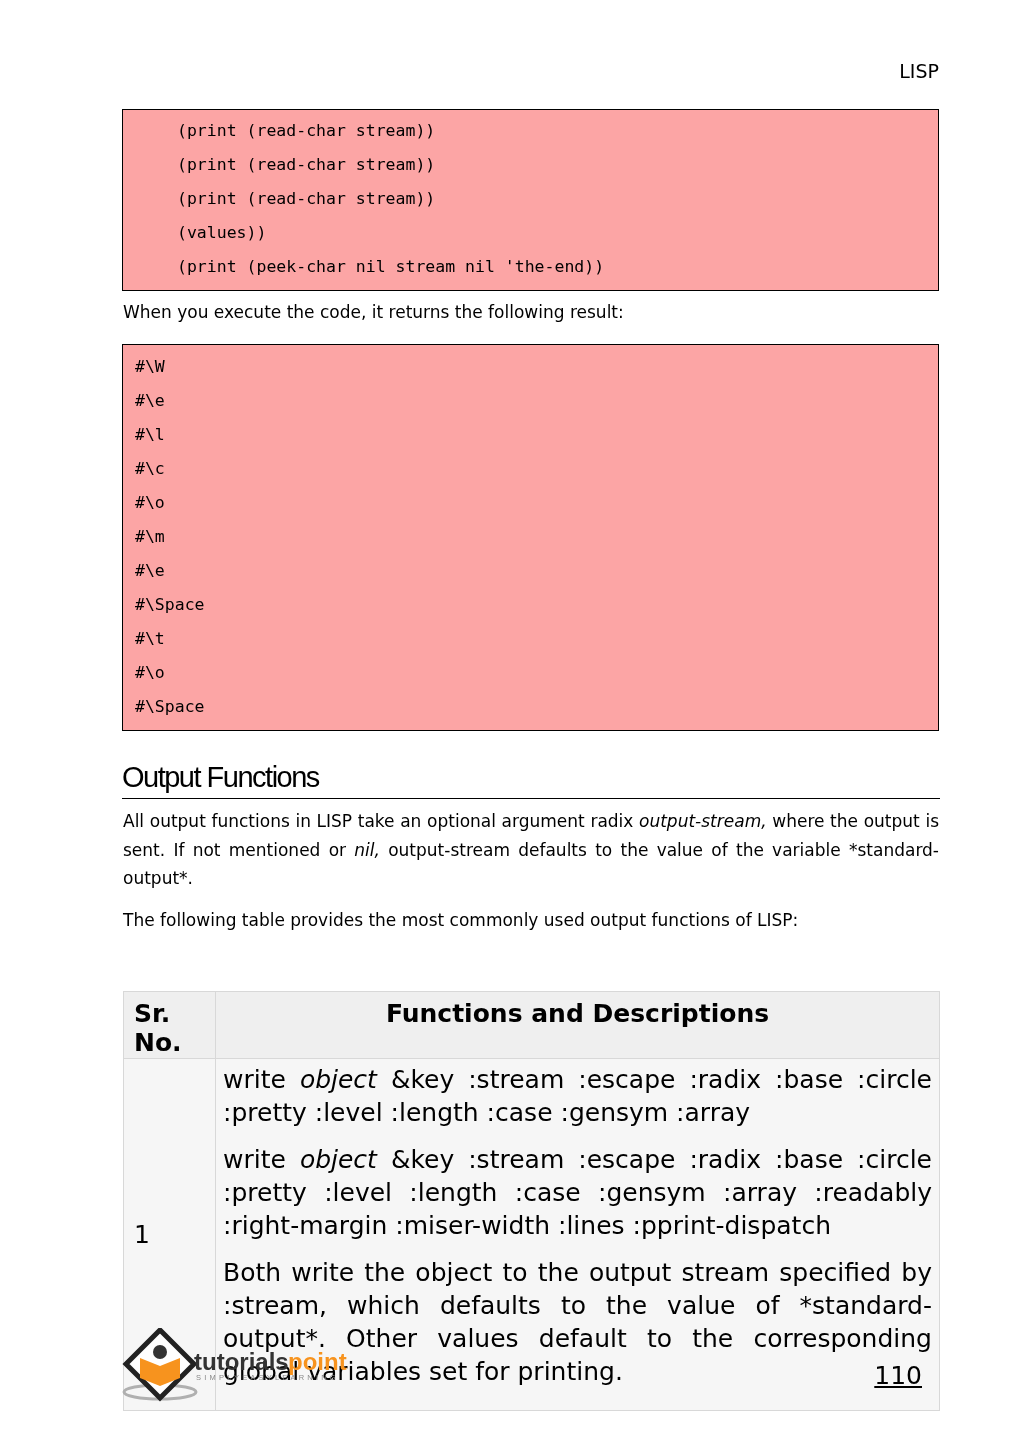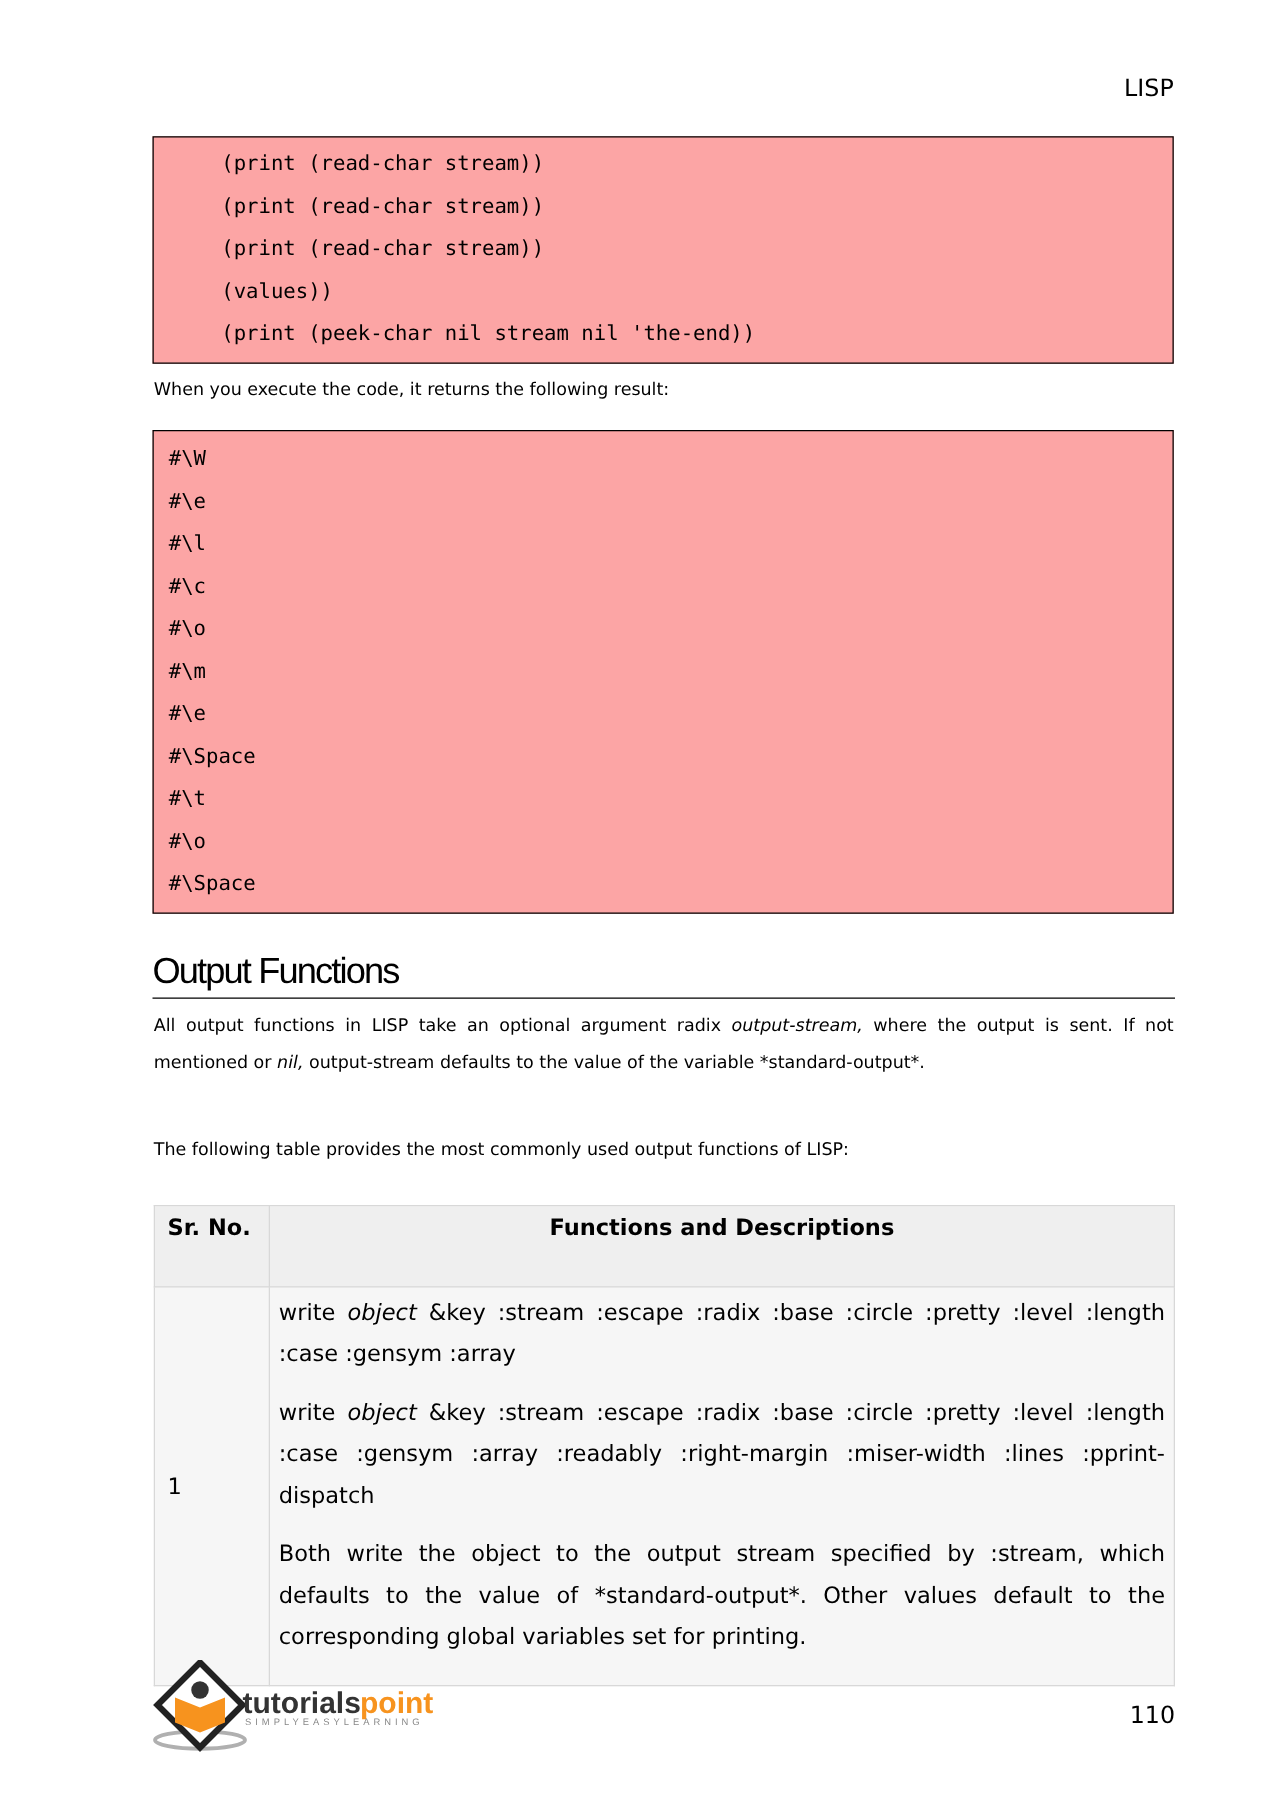--- a/index.html
+++ b/index.html
@@ -4,35 +4,35 @@
 <style>
   html, body { margin: 0; padding: 0; background: #ffffff; }
   body { width: 1019px; height: 1440px; position: relative; font-family: "DejaVu Sans", sans-serif; color: #000; }
   .header-title { position: absolute; top: 60px; right: 80px; font-size: 19px; text-align: right; }
   .code-box { position: absolute; left: 122px; width: 817px; border: 1px solid #000; box-sizing: border-box; background: #fca5a5; }
   .code-box .line { font-family: "DejaVu Sans Mono", monospace; font-size: 16.5px; height: 34px; line-height: 34px; white-space: pre; }
   #code1 { top: 109px; height: 182px; padding-top: 4px; }
   #code1 .line { padding-left: 54px; }
   #code2 { top: 344px; height: 387px; padding-top: 5px; }
   #code2 .line { padding-left: 12px; }
-  .para { position: absolute; left: 123px; width: 816px; font-size: 14px; line-height: 28.5px; text-align: justify; }
+  .para { position: absolute; left: 123px; width: 816px; font-size: 17px; line-height: 28.5px; text-align: justify; }
   #p-result { top: 298px; }
   h2 { position: absolute; left: 122px; top: 758px; margin: 0; width: 818px; font-family: "Liberation Sans", sans-serif; font-weight: normal; font-size: 29px; letter-spacing: -1.5px; border-bottom: 1.5px solid #000; padding-bottom: 2px; line-height: 38px; }
   #p-intro { top: 807px; }
   #p-table { top: 906px; }
-  table { position: absolute; left: 123px; top: 964px; width: 817px; border-collapse: collapse; font-size: 18px; }
+  table { position: absolute; left: 123px; top: 991px; width: 817px; border-collapse: collapse; font-size: 25px; }
   th, td { border: 1px solid #d8d8d8; }
   th { background: #efefef; height: 56px; vertical-align: top; padding-top: 7px; font-weight: bold; }
   td { background: #f6f6f6; }
   .col-sr { width: 92px; text-align: left; padding-left: 10px; box-sizing: border-box; }
   .desc { padding: 0 7px 14px 7px; text-align: justify; line-height: 33px; }
   .desc p { margin: 4px 0 14px 0; }
   .desc p:last-child { margin-bottom: 8px; }
   .logo { position: absolute; left: 122px; top: 1328px; width: 250px; height: 75px; }
-  .page-num { position: absolute; right: 79px; top: 1361px; font-size: 19px; }
+  .page-num { position: absolute; right: 97px; top: 1361px; font-size: 25px; text-decoration: underline; }
 </style>
 </head>
 <body>
 
 <div class="header-title">LISP</div>
 
 <div class="code-box" id="code1">
   <div class="line">(print (read-char stream))</div>
   <div class="line">(print (read-char stream))</div>
   <div class="line">(print (read-char stream))</div>

